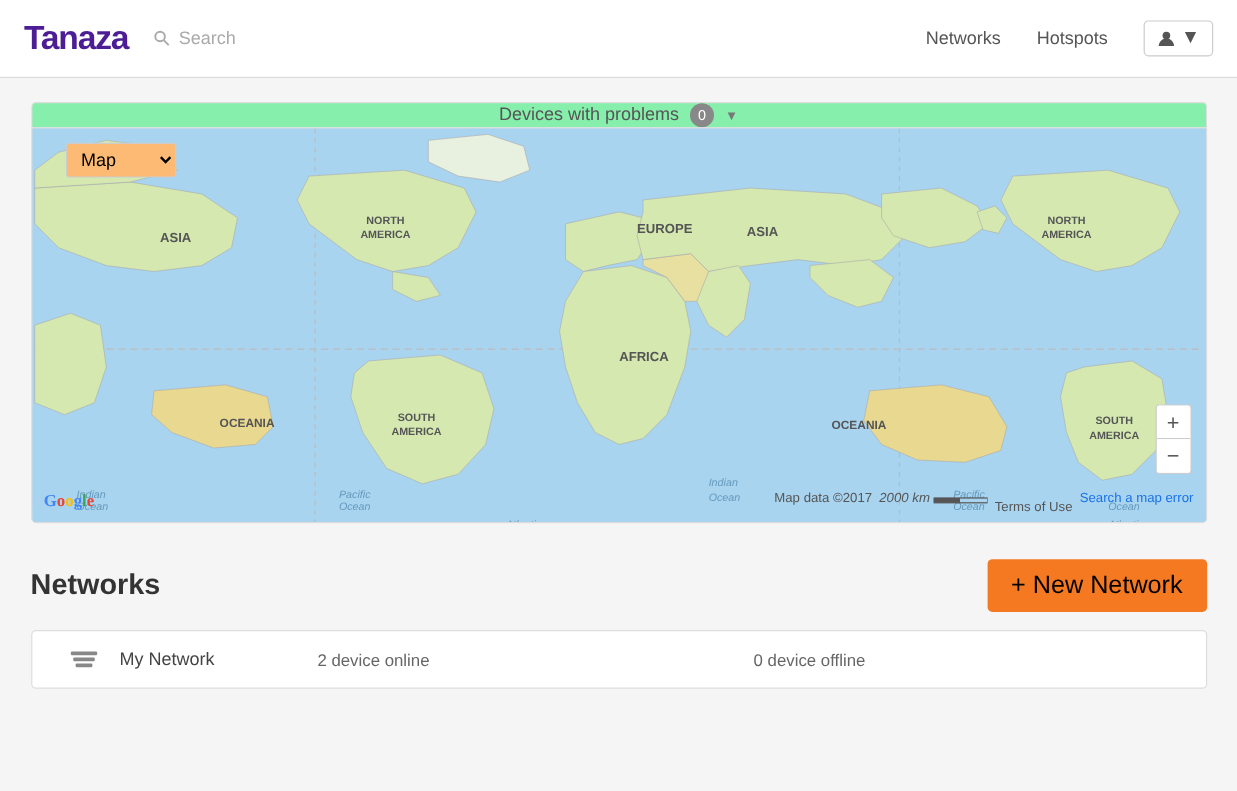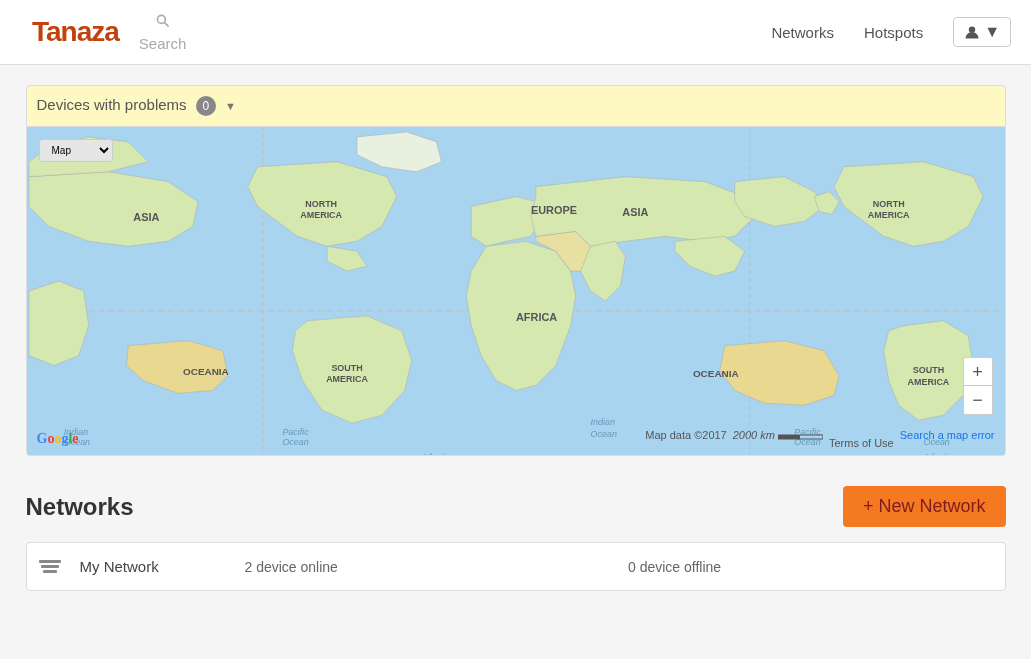--- a/index.html
+++ b/index.html
@@ -11,33 +11,31 @@
       border-bottom: 1px solid #ddd;
       height: 65px;
       display: flex;
       align-items: center;
       padding: 0 20px;
       position: relative;
     }
     .logo {
       font-size: 28px;
       font-weight: 700;
-      color: #c2410c;
+      color: #4c1d95;
       letter-spacing: -1px;
       margin-right: 20px;
-      margin-left: 12px;
     }
     .search-area {
       display: flex;
       align-items: center;
       color: #aaa;
       font-size: 15px;
       gap: 6px;
       cursor: pointer;
-      flex-direction: column;
     }
     .search-icon-svg { width: 16px; height: 16px; }
     .header-nav {
       margin-left: auto;
       display: flex;
       align-items: center;
       gap: 30px;
     }
     .nav-link {
       font-size: 15px;
@@ -59,24 +57,24 @@
 
     
     .main {
       max-width: 1000px;
       margin: 20px auto;
       padding: 0 10px;
     }
 
     
     .problems-bar {
-      background: #fef9c3;
+      background: #86efac;
       border: 1px solid #ddd;
       border-bottom: none;
-      padding: 10px;
+      text-align: center;
       font-size: 15px;
       color: #555;
       border-radius: 4px 4px 0 0;
     }
     .problems-badge {
       display: inline-flex;
       align-items: center;
       justify-content: center;
       background: #888;
       color: #fff;
@@ -96,27 +94,27 @@
       border: 1px solid #ddd;
       border-radius: 0 0 4px 4px;
       overflow: hidden;
       position: relative;
       height: 330px;
       background: #a8d4f0;
     }
     .map-select {
       position: absolute;
       top: 12px;
-      left: 12px;
+      left: 28px;
       z-index: 10;
       padding: 4px 8px;
       border: 1px solid #ccc;
       border-radius: 3px;
-      background: #e5e5e5;
-      font-size: 10px;
+      background: #fdba74;
+      font-size: 15px;
       cursor: pointer;
     }
 
     
     .map-svg {
       width: 100%;
       height: 100%;
     }
 
     
@@ -191,39 +189,39 @@
       justify-content: space-between;
       margin-bottom: 15px;
     }
     .networks-title {
       font-size: 24px;
       font-weight: 600;
       color: #333;
     }
     .new-network-btn {
       background: #f47921;
-      color: #7f1d1d;
+      color: #000000;
       border: none;
       border-radius: 4px;
       padding: 10px 20px;
-      font-size: 18px;
+      font-size: 21px;
       cursor: pointer;
       font-weight: 500;
     }
 
     
     .network-list {
       background: #fff;
       border: 1px solid #ddd;
       border-radius: 4px;
     }
     .network-item {
       display: flex;
       align-items: center;
-      padding: 15px 8px;
+      padding: 15px 28px;
       border-bottom: 1px solid #eee;
       gap: 15px;
     }
     .network-item:last-child { border-bottom: none; }
     .network-icon {
       color: #777;
       font-size: 20px;
       width: 30px;
       display: flex;
       flex-direction: column;

